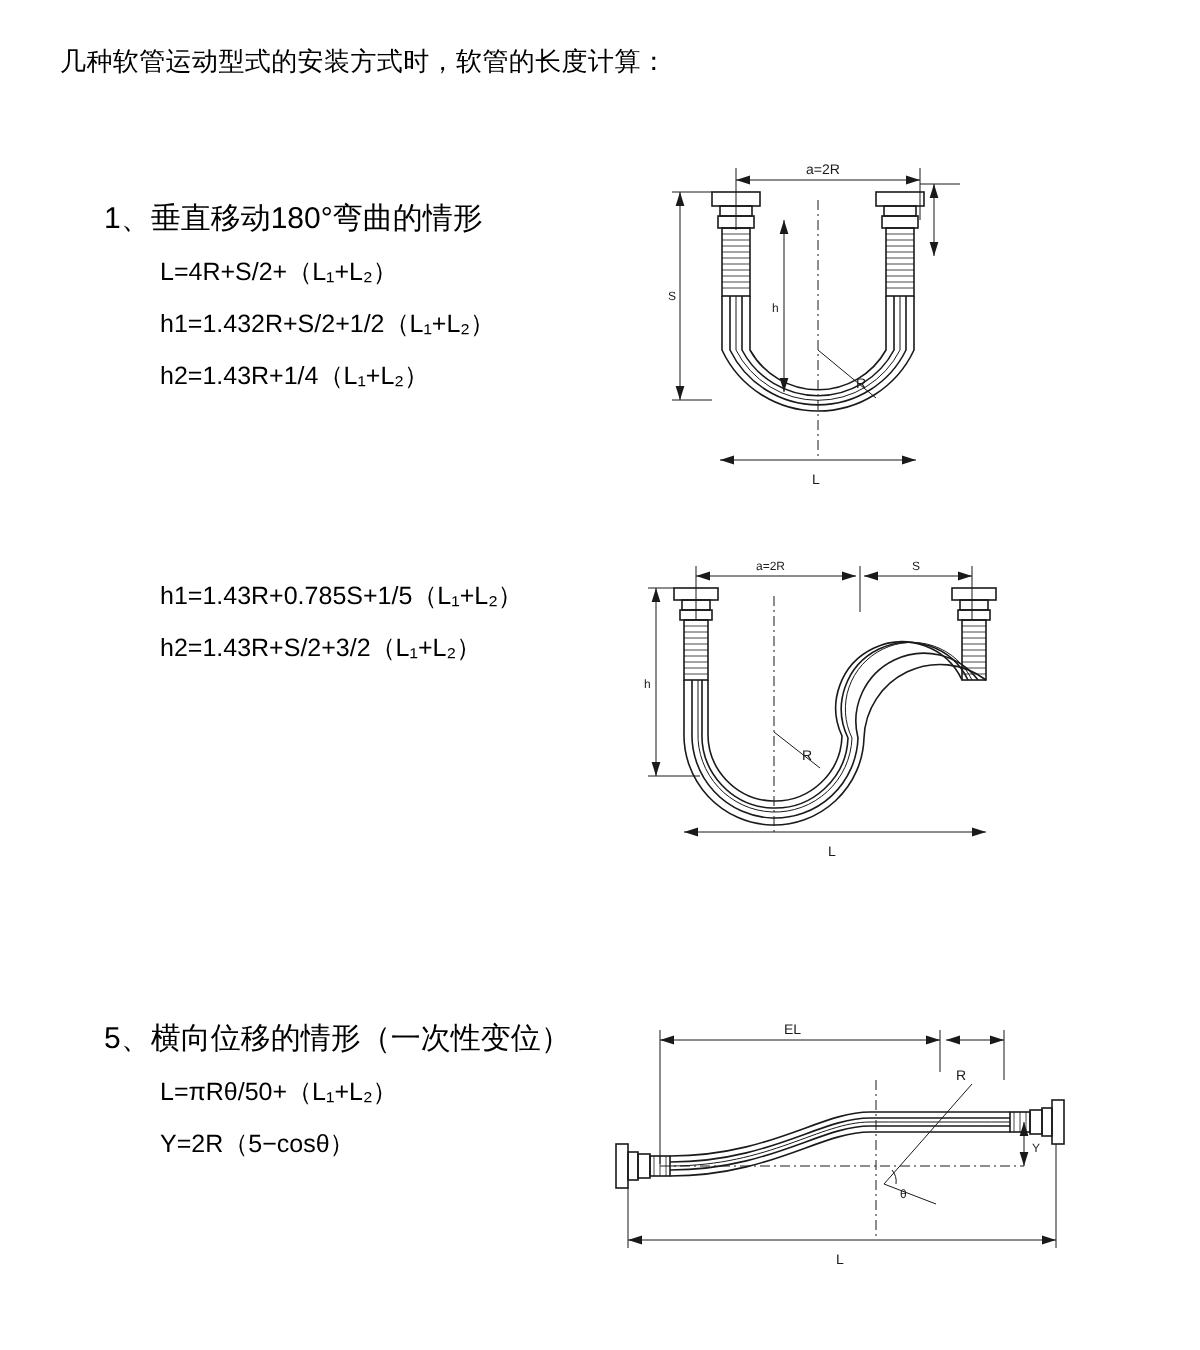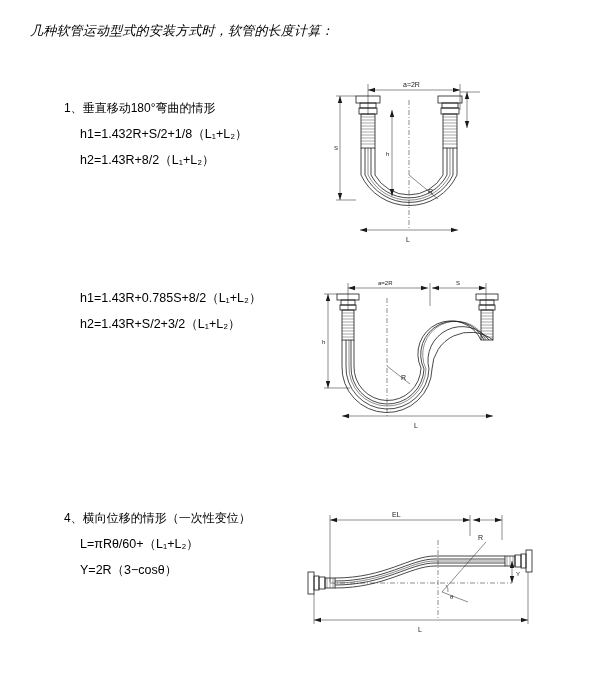--- a/index.html
+++ b/index.html
@@ -20,42 +20,40 @@
     width: 600px;
     height: 675px;
   }
   .doc-title {
     position: absolute;
     left: 30px;
     top: 22px;
     font-size: 13px;
     letter-spacing: 0.2px;
     white-space: nowrap;
-    font-style: italic;
   }
   .section {
     position: absolute;
     left: 0;
     width: 600px;
   }
   .sec1 { top: 100px; }
   .sec2 { top: 290px; }
   .sec3 { top: 510px; }
 
   .sec-text {
     position: absolute;
     left: 52px;
     top: 0;
     width: 260px;
   }
   .sec-heading {
-    font-size: 12px;
+    font-size: 15px;
     white-space: nowrap;
     margin-bottom: 9px;
-    margin-left: 12px;
   }
   .sec-formula {
     font-size: 12.5px;
     white-space: nowrap;
     margin: 0 0 9px 28px;
   }
   .fig {
     position: absolute;
     top: -30px;
   }
@@ -76,22 +74,23 @@
 </head>
 <body>
 
 <div class="page">
 
   <div class="doc-title">几种软管运动型式的安装方式时，软管的长度计算：</div>
 
   <div class="section sec1">
     <div class="sec-text">
       <div class="sec-heading">1、垂直移动180°弯曲的情形</div>
-      <div class="sec-formula">h1=1.432R+S/2+1/8（L₁+L₂）</div>
-      <div class="sec-formula">h2=1.43R+8/2（L₁+L₂）</div>
+      <div class="sec-formula">L=4R+S/2+（L₁+L₂）</div>
+      <div class="sec-formula">h1=1.432R+S/2+1/2（L₁+L₂）</div>
+      <div class="sec-formula">h2=1.43R+1/4（L₁+L₂）</div>
     </div>
 
     <div class="fig fig1">
       <svg width="250" height="190" viewBox="0 0 250 190">
 
         <line class="dim" x1="58" y1="20" x2="150" y2="20"></line>
         <path class="fillblk" d="M58,20 l7,-2.2 l0,4.4 z"></path>
         <path class="fillblk" d="M150,20 l-7,-2.2 l0,4.4 z"></path>
         <line class="lnthin" x1="58" y1="14" x2="58" y2="45"></line>
         <line class="lnthin" x1="150" y1="14" x2="150" y2="40"></line>
@@ -159,21 +158,21 @@
         <line class="dim" x1="50" y1="160" x2="148" y2="160"></line>
         <path class="fillblk" d="M50,160 l7,-2.2 l0,4.4 z"></path>
         <path class="fillblk" d="M148,160 l-7,-2.2 l0,4.4 z"></path>
         <text class="dimtxt7" x="96" y="172">L</text>
       </svg>
     </div>
   </div>
 
   <div class="section sec2">
     <div class="sec-text">
-      <div class="sec-formula">h1=1.43R+0.785S+8/2（L₁+L₂）</div>
+      <div class="sec-formula">h1=1.43R+0.785S+1/5（L₁+L₂）</div>
       <div class="sec-formula">h2=1.43R+S/2+3/2（L₁+L₂）</div>
     </div>
 
     <div class="fig fig2">
       <svg width="250" height="170" viewBox="0 0 250 170">
 
         <line class="dim" x1="38" y1="18" x2="118" y2="18"></line>
         <path class="fillblk" d="M38,18 l7,-2.2 l0,4.4 z"></path>
         <path class="fillblk" d="M118,18 l-7,-2.2 l0,4.4 z"></path>
         <text class="dimtxt" x="68" y="15">a=2R</text>
@@ -235,23 +234,23 @@
         <line class="dim" x1="32" y1="146" x2="183" y2="146"></line>
         <path class="fillblk" d="M32,146 l7,-2.2 l0,4.4 z"></path>
         <path class="fillblk" d="M183,146 l-7,-2.2 l0,4.4 z"></path>
         <text class="dimtxt7" x="104" y="158">L</text>
       </svg>
     </div>
   </div>
 
   <div class="section sec3">
     <div class="sec-text">
-      <div class="sec-heading">4、横向位移的情形（一次性变位）</div>
-      <div class="sec-formula">L=πRθ/60+（L₁+L₂）</div>
-      <div class="sec-formula">Y=2R（3−cosθ）</div>
+      <div class="sec-heading">5、横向位移的情形（一次性变位）</div>
+      <div class="sec-formula">L=πRθ/50+（L₁+L₂）</div>
+      <div class="sec-formula">Y=2R（5−cosθ）</div>
     </div>
 
     <div class="fig fig3">
       <svg width="280" height="140" viewBox="0 0 280 140">
 
         <line class="dim" x1="40" y1="20" x2="180" y2="20"></line>
         <path class="fillblk" d="M40,20 l7,-2.2 l0,4.4 z"></path>
         <path class="fillblk" d="M180,20 l-7,-2.2 l0,4.4 z"></path>
         <text class="dimtxt7" x="102" y="17">EL</text>
         <line class="lnthin" x1="40" y1="15" x2="40" y2="82"></line>

